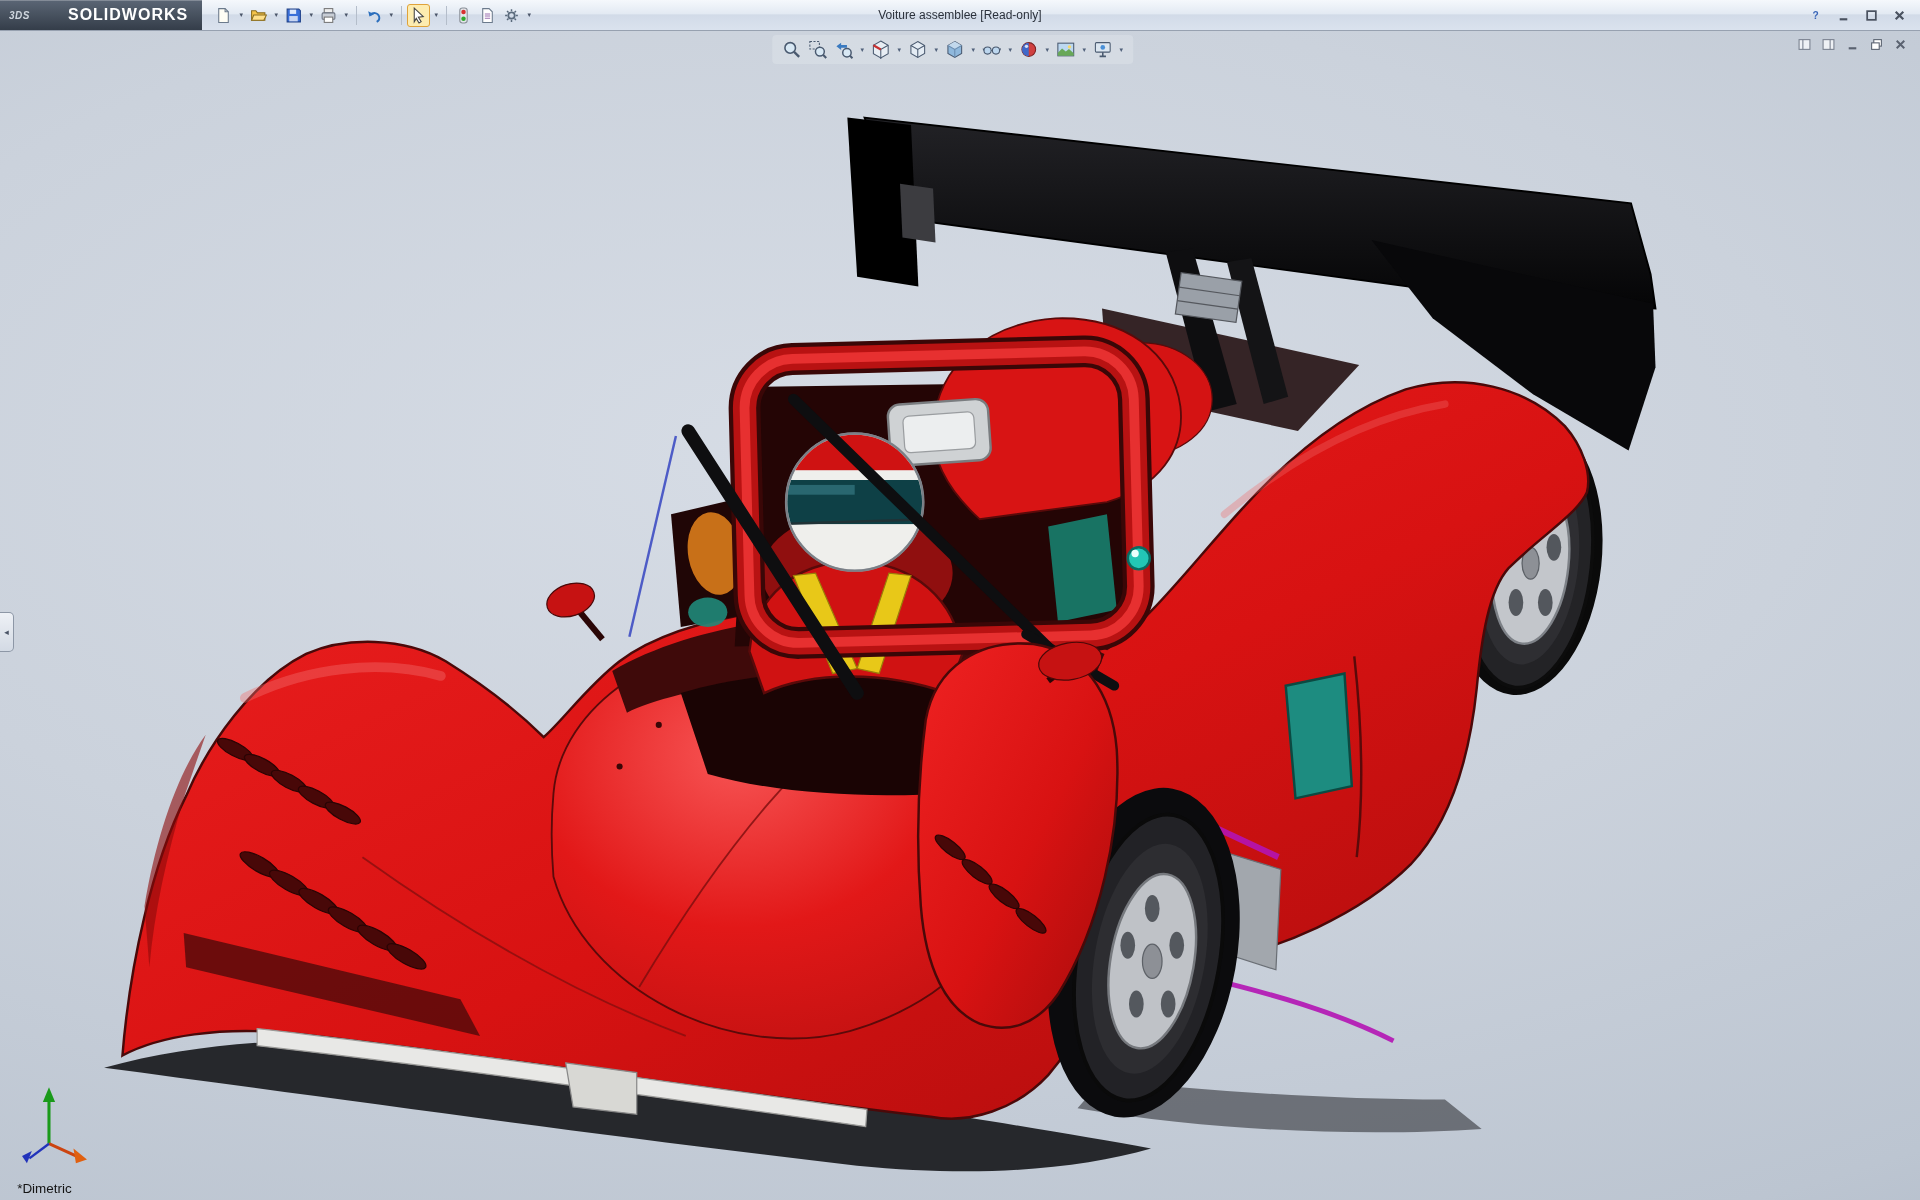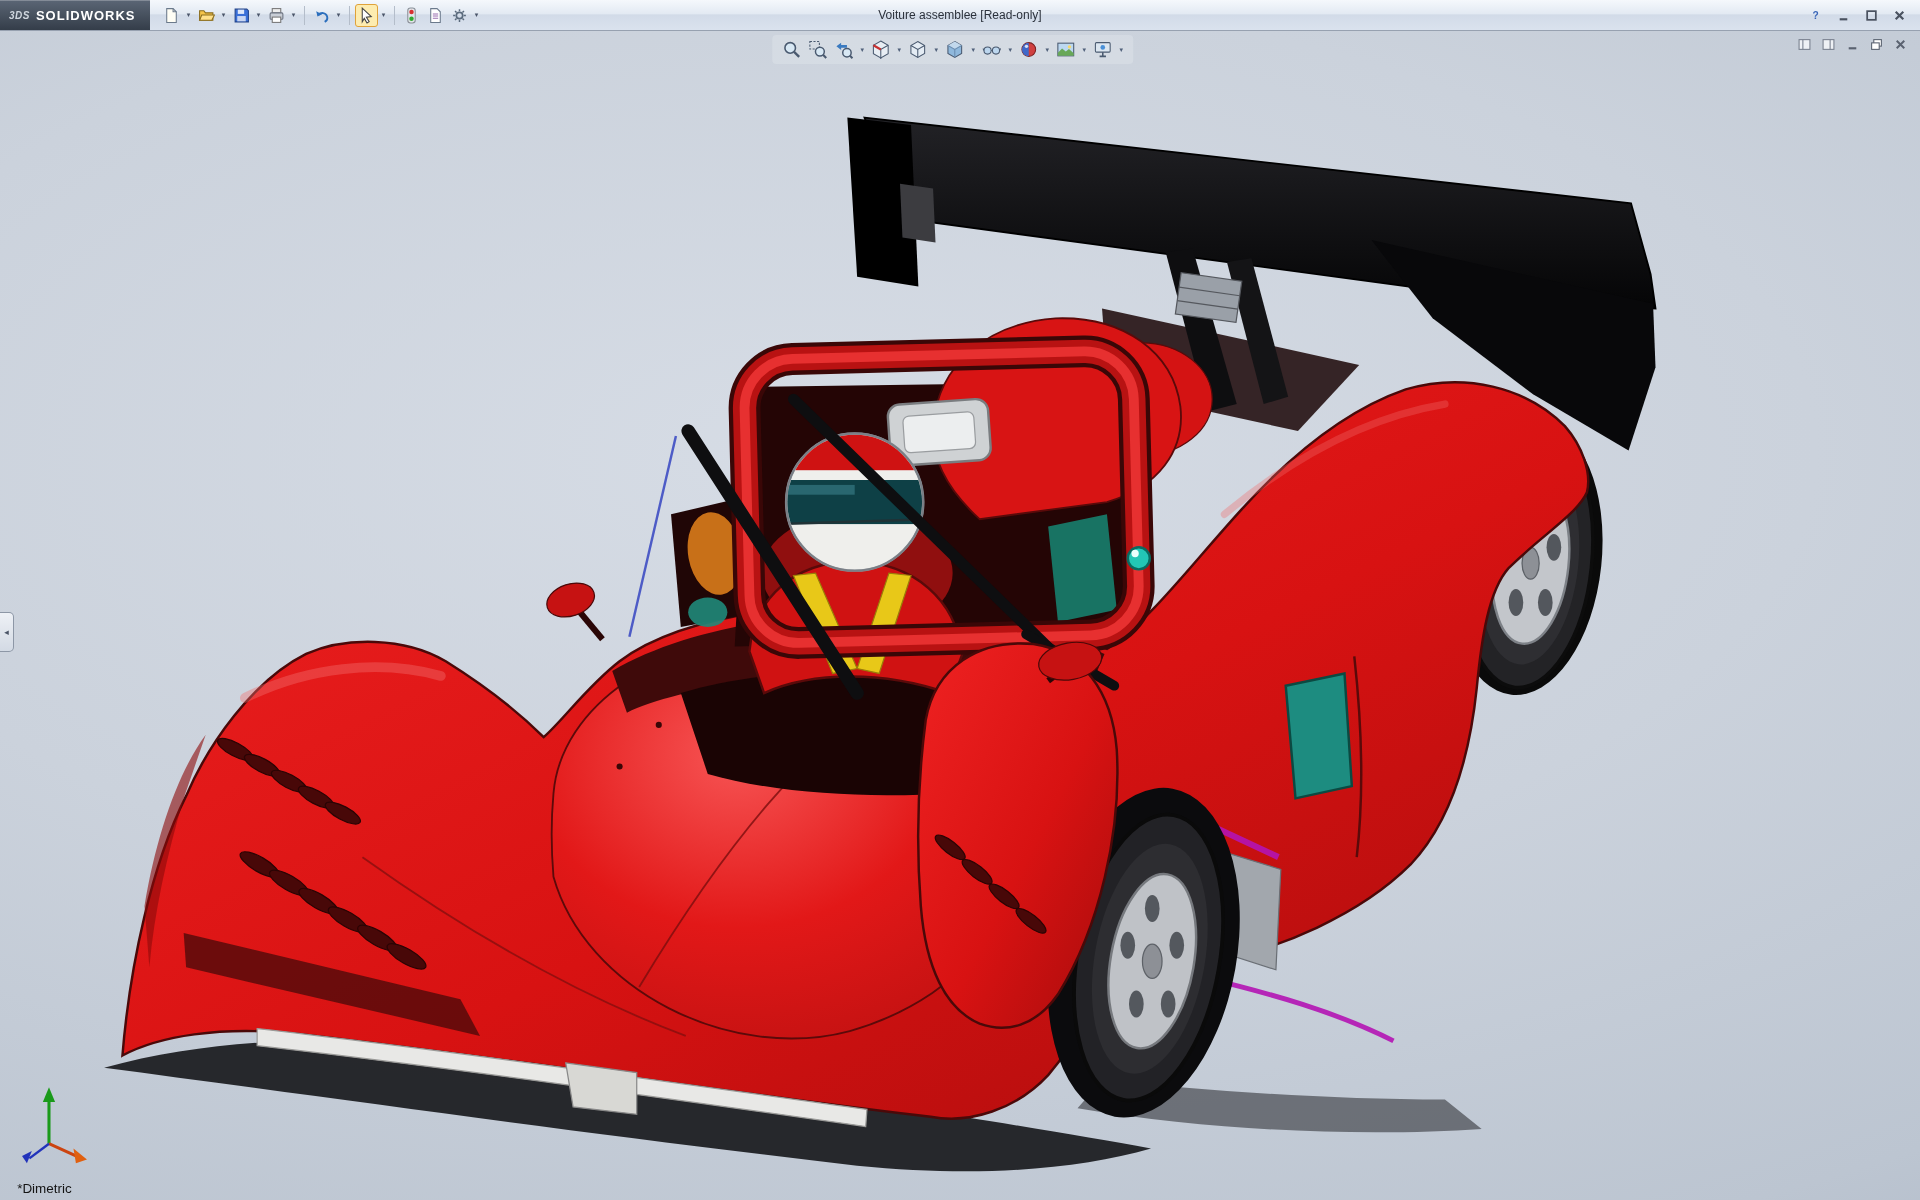--- a/index.html
+++ b/index.html
@@ -15,21 +15,21 @@
     border-bottom:1px solid #97a1b0;
     display:flex;align-items:center;z-index:30;
   }
   .logo{
     height:30px;display:flex;align-items:center;gap:6px;
     padding:0 14px 0 9px;
     background:linear-gradient(#5b6675,#343d49);
     box-shadow:inset 0 1px 0 rgba(255,255,255,.25);
   }
   .brand-small{color:#cfd6de;font-size:10px;font-weight:bold;font-style:italic;letter-spacing:.5px;}
-  .brand{color:#ffffff;font-size:13px;font-weight:bold;letter-spacing:1px;}
+  .brand{color:#ffffff;font-size:16px;font-weight:bold;letter-spacing:1px;margin-left:32px;}
   .main-toolbar{display:flex;align-items:center;gap:1px;padding-left:10px;height:30px;}
   .tool{
     width:23px;height:23px;display:inline-flex;align-items:center;justify-content:center;
     border:1px solid transparent;border-radius:3px;box-sizing:border-box;
   }
   .tool svg{width:17px;height:17px;display:block;}
   .tool.active{background:#fdecb0;border-color:#dfa23a;}
   .dd{width:10px;height:23px;display:inline-flex;align-items:center;justify-content:center;
       font-size:7px;color:#4a5569;}
   .sep{width:1px;height:19px;background:#b4bdca;margin:0 4px;}

